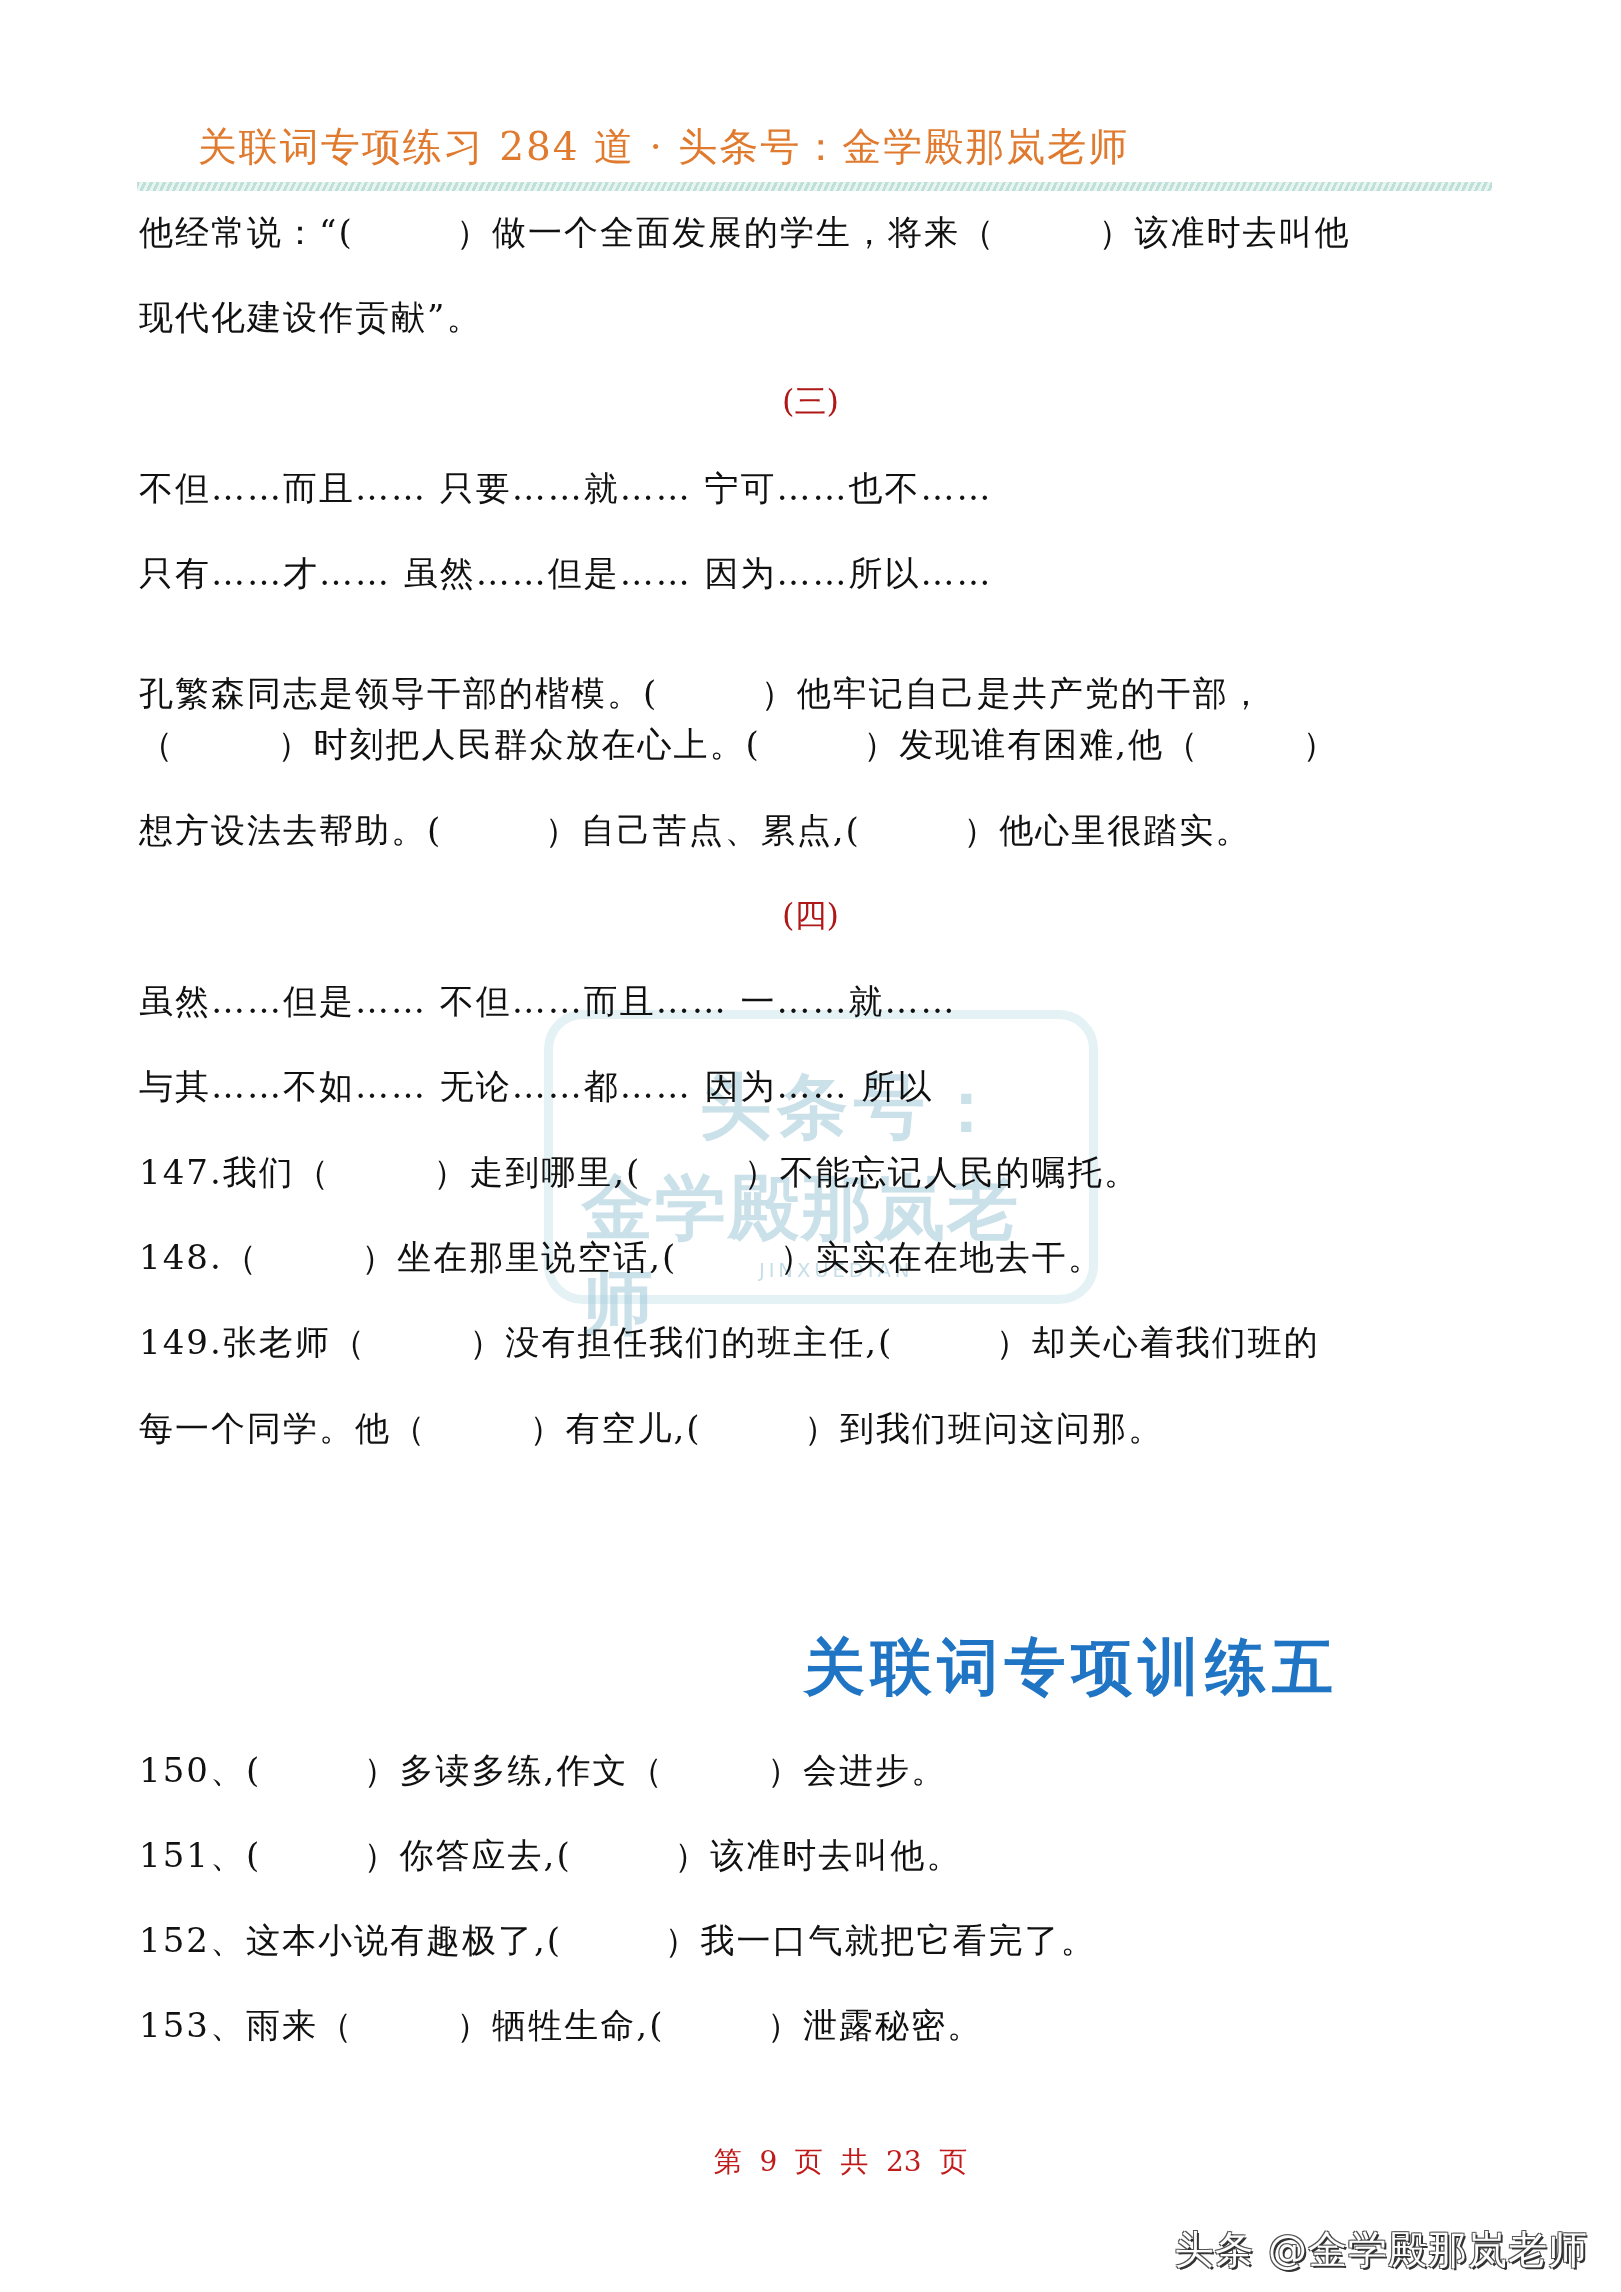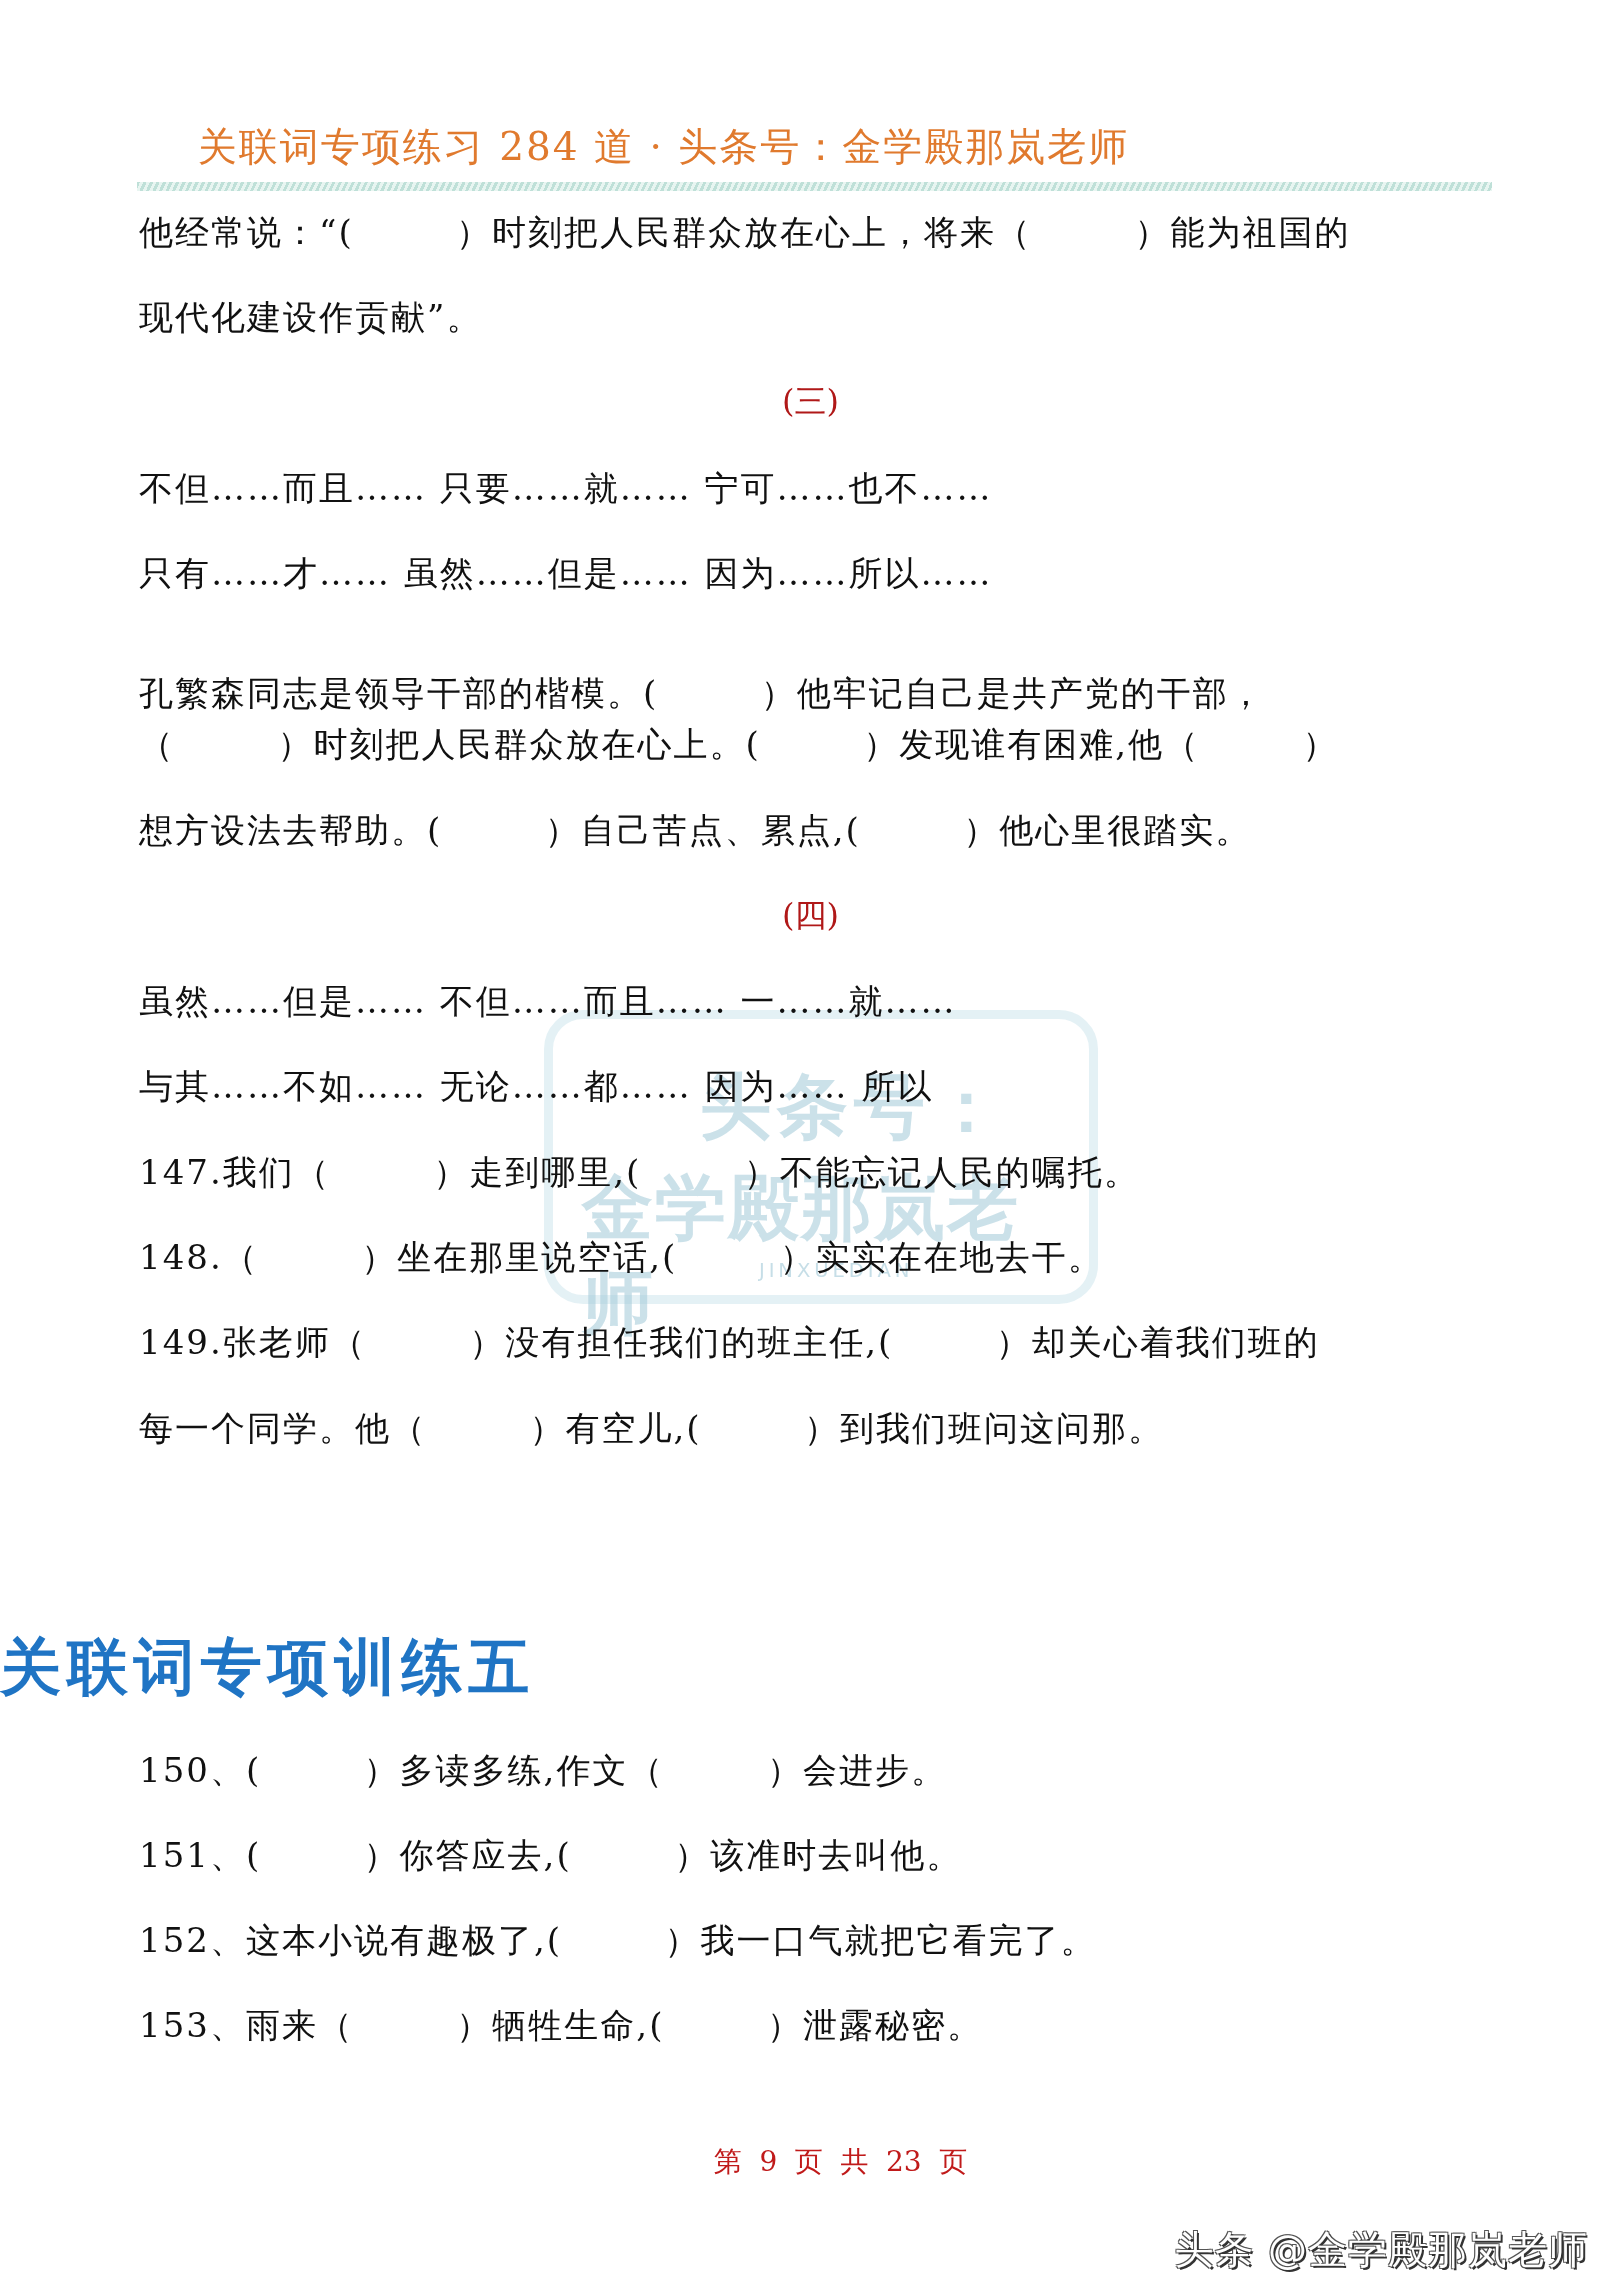--- a/index.html
+++ b/index.html
@@ -33,21 +33,21 @@
     line-height: 43px;
   }
   .section-label {
     position: absolute;
     left: 0; width: 1621px; text-align: center;
     font-size: 32px;
     color: #B01818;
   }
   .title5 {
     position: absolute;
-    left: 0; top: 1627px; width: 1339px; text-align: left;
+    left: 0; top: 1627px; width: 1339px; text-align: right;
     font-size: 61px;
     font-weight: bold;
     color: #1F74C4;
     letter-spacing: 5.9px;
     font-family: "DejaVu Sans", sans-serif;
   }
   .footer-page {
     position: absolute;
     left: 0; top: 2143px; width: 1621px; text-align: center;
     font-size: 28px;
@@ -93,21 +93,21 @@
     font-family: "DejaVu Sans", sans-serif;
     letter-spacing: 3.9px;
   }
 </style>
 </head>
 <body>
 
 <div class="header">关联词专项练习 284 道 · 头条号：金学殿那岚老师</div>
 <div class="header-rule"></div>
 
-<div class="line" style="top:211px;">他经常说：“(        ）时刻把人民群众放在心上，将来（        ）能为祖国的</div>
+<div class="line" style="top:211px;">他经常说：“(        ）做一个全面发展的学生，将来（        ）该准时去叫他</div>
 <div class="line" style="top:296px;">现代化建设作贡献”。</div>
 
 <div class="section-label" style="top:380px;">(三)</div>
 <div class="line" style="top:467px;">不但……而且…… 只要……就…… 宁可……也不……</div>
 <div class="line" style="top:552px;">只有……才…… 虽然……但是…… 因为……所以……</div>
 <div class="line" style="top:637px;margin-top:35px;">孔繁森同志是领导干部的楷模。(        ）他牢记自己是共产党的干部，</div>
 <div class="line" style="top:723px;">（        ）时刻把人民群众放在心上。(        ）发现谁有困难,他（        ）</div>
 <div class="line" style="top:809px;">想方设法去帮助。(        ）自己苦点、累点,(        ）他心里很踏实。</div>
 
 <div class="watermark">

